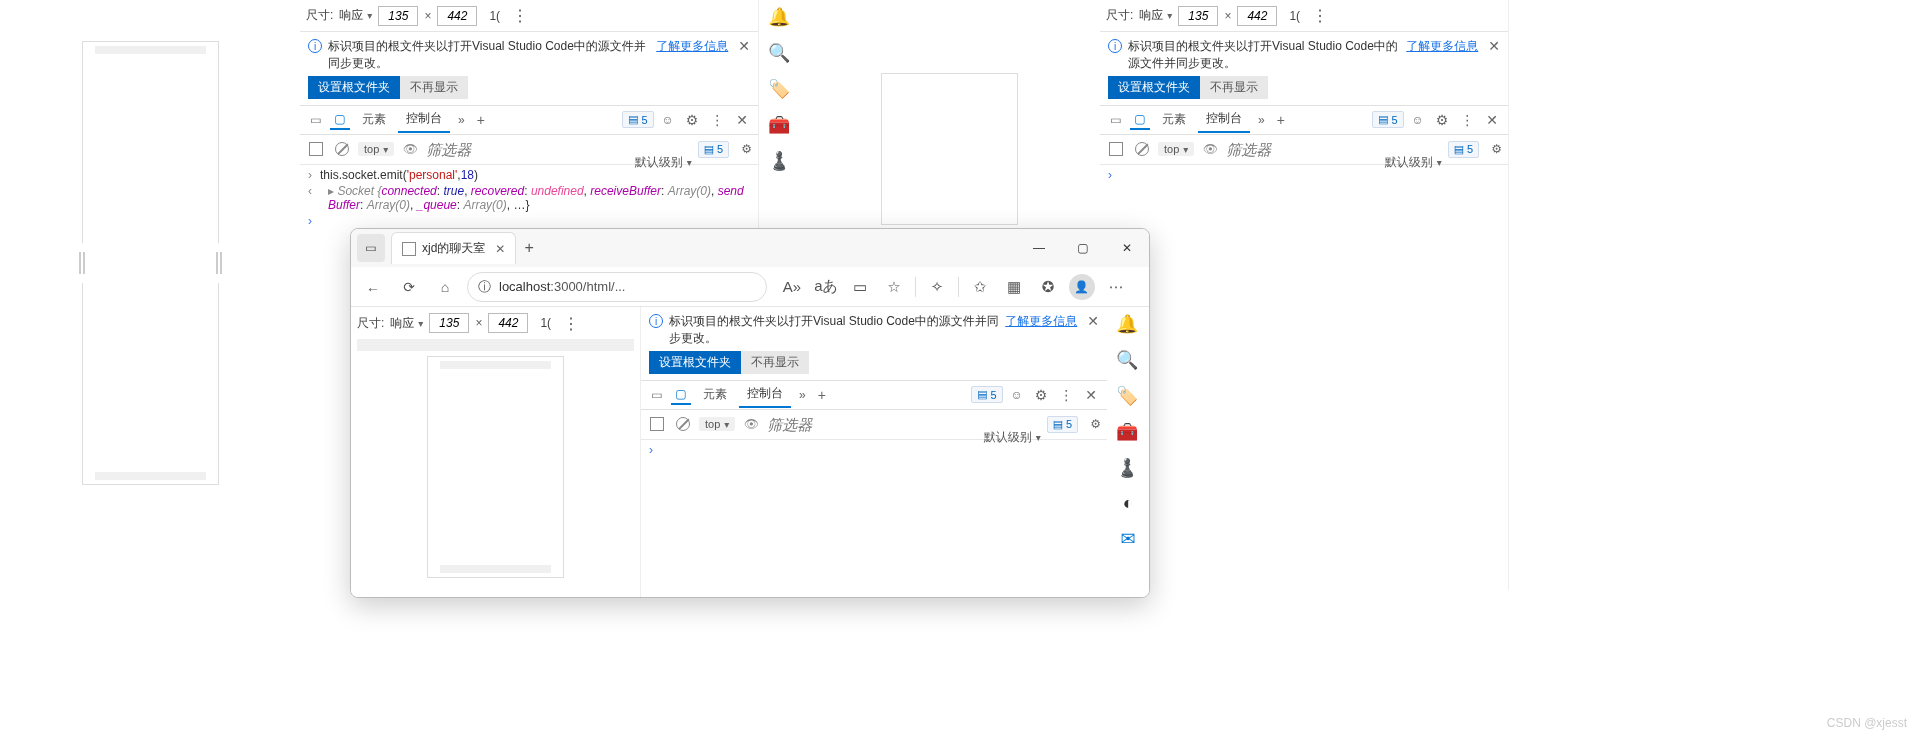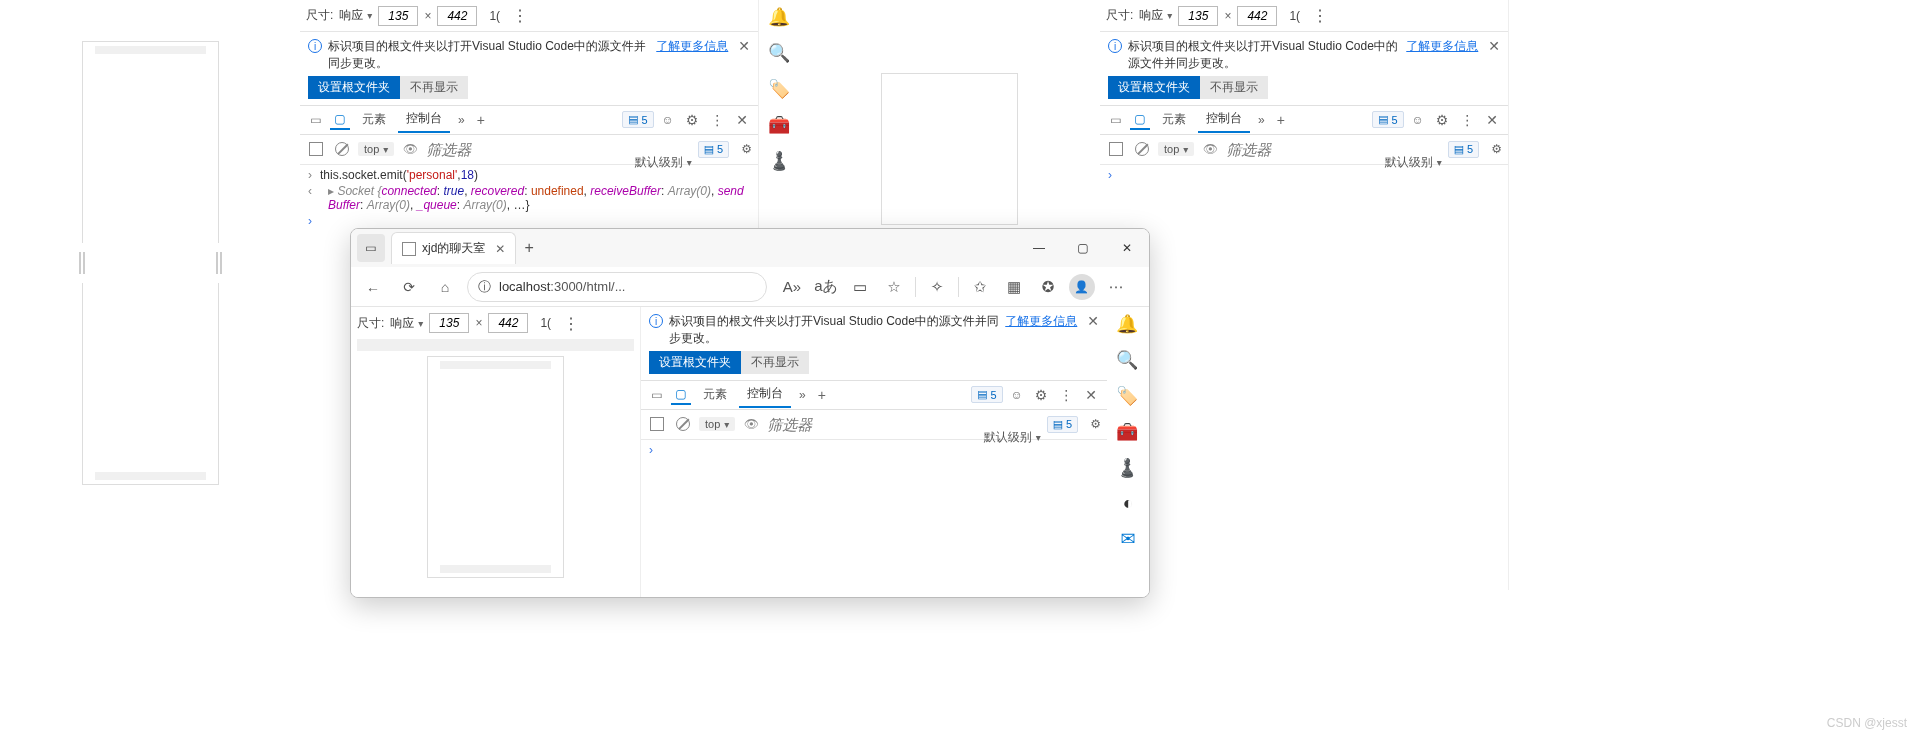--- a/index.html
+++ b/index.html
@@ -41,21 +41,21 @@
 .con-tb input.filter { flex: 1; min-width: 40px; border: none; outline: none; font-size: 15px; color: #333; background: transparent; font-style: italic; }
 .con-tb .level { display: flex; align-items: center; gap: 2px; cursor: pointer; font-size: 12px; color: #555; margin-top: 27px; }
 
 .con-body { padding: 2px 0; font-family: Consolas, monospace; font-size: 12px; color: #333; }
 .con-line { display: flex; align-items: flex-start; padding: 1px 8px; }
 .con-line .chev { width: 12px; color: #888; flex-shrink: 0; }
 .con-line .content { flex: 1; white-space: pre-wrap; word-break: break-all; }
 .con-line .src { color: #1a73e8; text-decoration: underline; cursor: pointer; margin-left: 6px; flex-shrink: 0; }
 .obj-prop { color: #aa00aa; font-style: italic; }
 .obj-val-true { color: #1a1aa6; font-style: italic; }
-.obj-val-undef { color: #c2410c; }
+.obj-val-undef { color: #ec4899; font-style: italic; }
 .obj-name { color: #888; font-style: italic; margin-top: 23px; }
 .code-method { color: #333; }
 .code-str { color: #c41a16; }
 .code-num { color: #1a1aa6; }
 
 .viewport-col { background: #fff; position: relative; }
 .device-frame { background: #fff; margin: 10px auto 0; outline: 1px solid #ddd; position: relative; }
 .device-frame::before, .device-frame::after { content: ""; position: absolute; left: 12px; right: 12px; height: 8px; background: #f0f0f0; }
 .device-frame::before { top: 4px; }
 .device-frame::after { bottom: 4px; }

